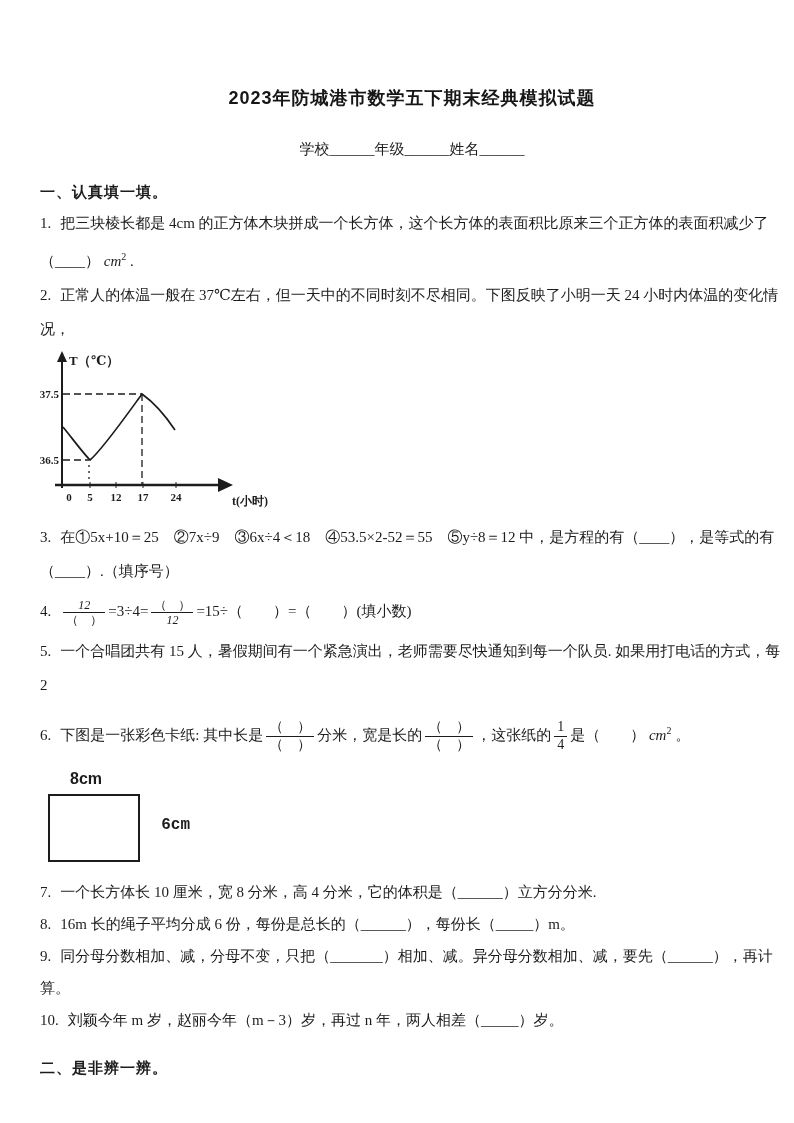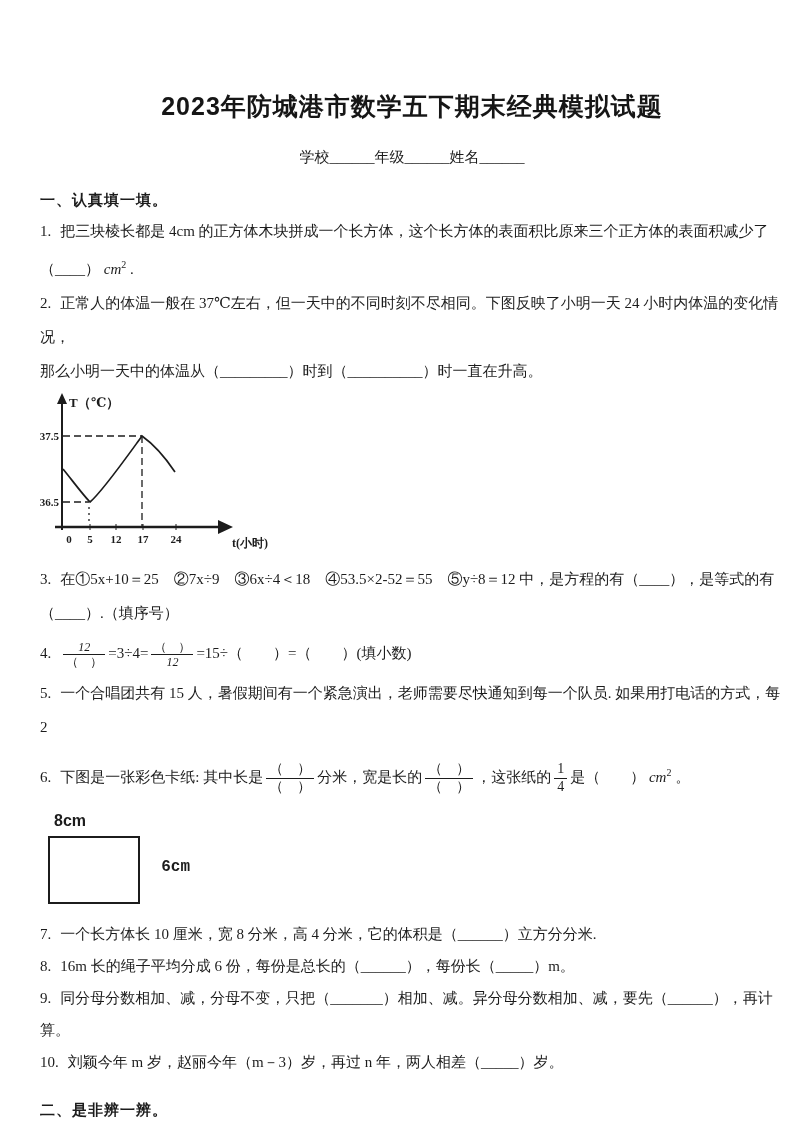--- a/index.html
+++ b/index.html
@@ -1,18 +1,18 @@
 <!DOCTYPE html>
 <html><head>
 <meta charset="utf-8">
 <style>
   html,body{margin:0;padding:0;background:#ffffff;}
   body{width:794px;height:1123px;font-family:"Liberation Serif","DejaVu Serif",serif;color:#1c1c1c;}
   .sheet{box-sizing:border-box;width:794px;height:1123px;overflow:hidden;background:#fff;padding:78px 10px 0 40px;position:relative;}
-  .title{margin:12px;text-align:center;font-family:"Liberation Sans","DejaVu Sans",sans-serif;font-weight:bold;font-size:25px;line-height:32px;letter-spacing:1px;color:#161616;}
+  .title{margin:4px;text-align:center;font-family:"Liberation Sans","DejaVu Sans",sans-serif;font-weight:bold;font-size:18px;line-height:32px;letter-spacing:1px;color:#161616;}
   .header-fields{display:flex;justify-content:center;margin-top:24px;font-size:15px;line-height:22px;}
   .sec-heading{margin:18px 0 0 0;font-size:15px;font-weight:bold;line-height:28px;letter-spacing:1px;}
   .q{margin:0;font-size:15px;line-height:34px;}
   .qnum{margin-right:9px;}
   .unit-italic{font-style:italic;font-family:"Liberation Serif",serif;}
   sup{font-size:10px;}
   
   .frac{display:inline-flex;flex-direction:column;vertical-align:middle;text-align:center;line-height:1.2;margin:0 3px;}
   .frac .fr-num{display:block;padding:0 3px;}
   .frac .fr-den{display:block;border-top:1px solid #1c1c1c;padding:0 3px;}
@@ -20,42 +20,42 @@
   .fr-mid{font-size:14px;}
   .it{font-style:italic;}
   .q4line{line-height:46px;}
   .q6line{line-height:58px;}
   
   .chart-wrap{margin:2px 0 4px 0;}
   .chart-wrap svg{display:block;}
   .ctext{font-family:"Liberation Serif","DejaVu Serif",serif;font-weight:bold;fill:#1c1c1c;}
   
   .fig6{position:relative;width:88px;height:64px;border:2px solid #1c1c1c;margin:30px 0 14px 8px;}
-  .fig6-top{position:absolute;top:-26px;left:4px;font-family:"Liberation Sans","DejaVu Sans",sans-serif;font-weight:bold;font-size:16px;}
+  .fig6-top{position:absolute;top:-26px;left:20px;font-family:"Liberation Sans","DejaVu Sans",sans-serif;font-weight:bold;font-size:16px;}
   .fig6-right{position:absolute;right:-52px;top:20px;font-family:Liberation Mono, monospace;font-weight:bold;font-size:16px;}
   .qshort{line-height:32px;}
 </style>
 </head>
 <body>
 
 <div class="sheet">
 
   <h1 class="title">2023年防城港市数学五下期末经典模拟试题</h1>
 
   <div class="header-fields">
     <span>学校______</span>
     <span>年级______</span>
     <span>姓名______</span>
   </div>
 
   <p class="sec-heading">一、认真填一填。</p>
 
   <p class="q"><span class="qnum">1.</span><span>把三块棱长都是 4cm 的正方体木块拼成一个长方体，这个长方体的表面积比原来三个正方体的表面积减少了</span><br><span>（____） </span><span class="unit-italic">cm</span><sup>2</sup><span> .</span></p>
 
-  <p class="q"><span class="qnum">2.</span><span>正常人的体温一般在 37℃左右，但一天中的不同时刻不尽相同。下图反映了小明一天 24 小时内体温的变化情况，</span><br><span>那么小明一天中的体温从（_________）时到（__________）时一直在升高。</span></p>
+  <p class="q"><span class="qnum">2.</span><span>正常人的体温一般在 37℃左右，但一天中的不同时刻不尽相同。下图反映了小明一天 24 小时内体温的变化情况，</span><br></p>
 
   <div class="chart-wrap">
     <svg width="260" height="168" viewBox="0 0 260 168">
 
       <line x1="22" y1="140" x2="22" y2="10" stroke="#1c1c1c" stroke-width="2"></line>
       <polygon points="22,3 17,14 27,14" fill="#1c1c1c"></polygon>
 
       <line x1="15" y1="137" x2="182" y2="137" stroke="#1c1c1c" stroke-width="2.4"></line>
       <polygon points="193,137 178,130 178,144" fill="#1c1c1c"></polygon>
 

